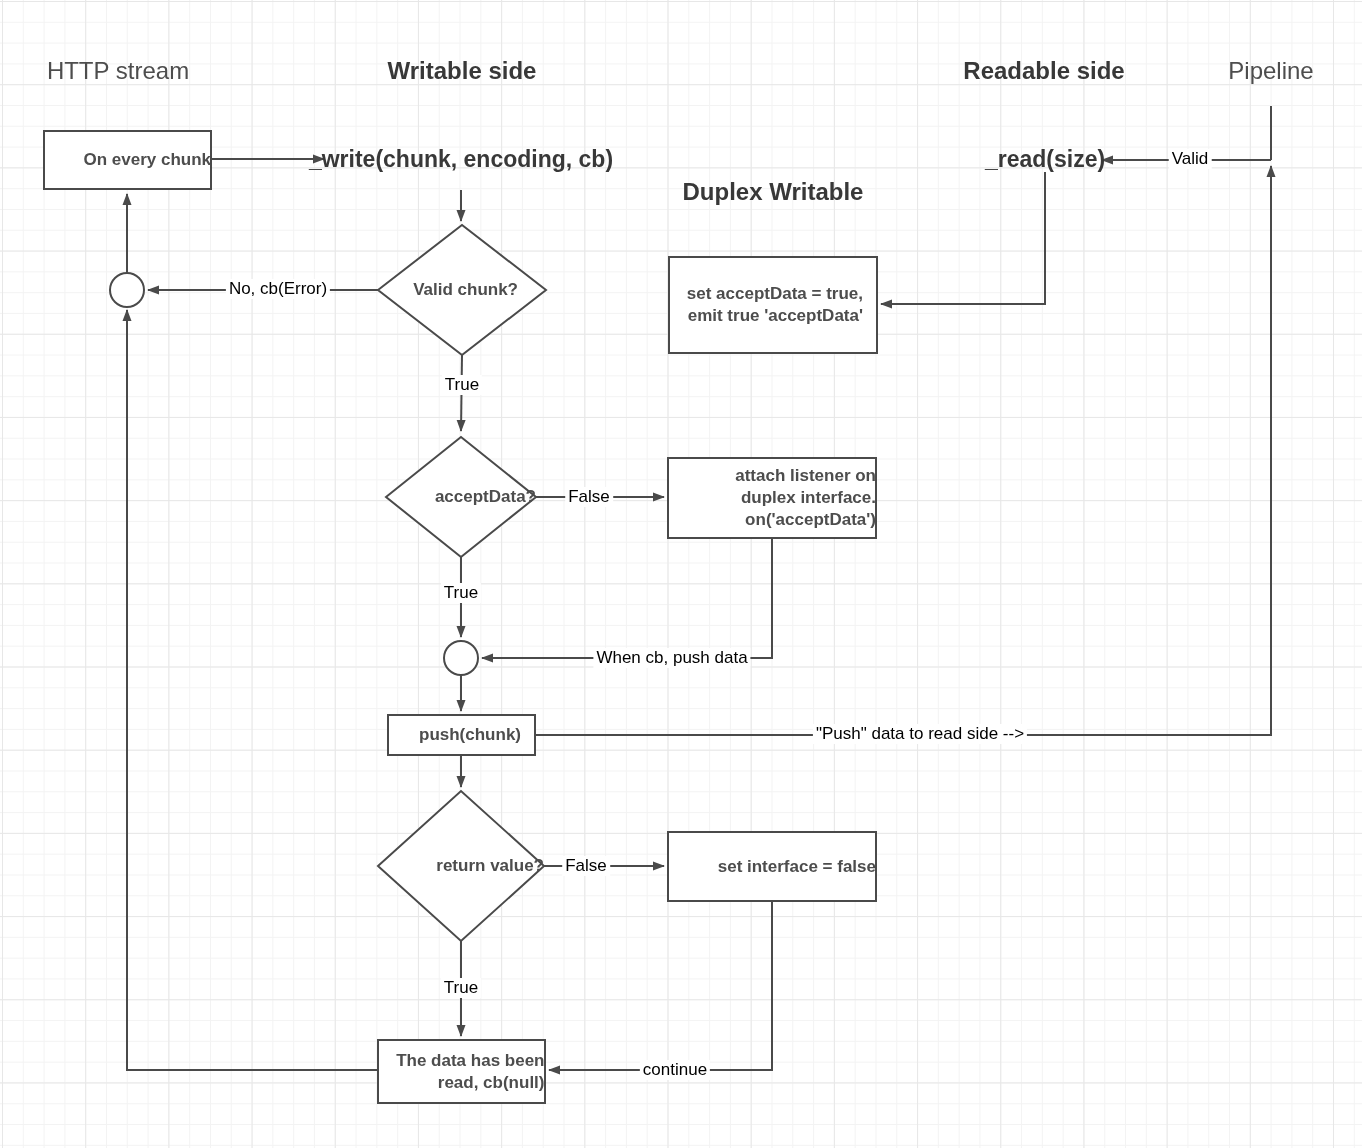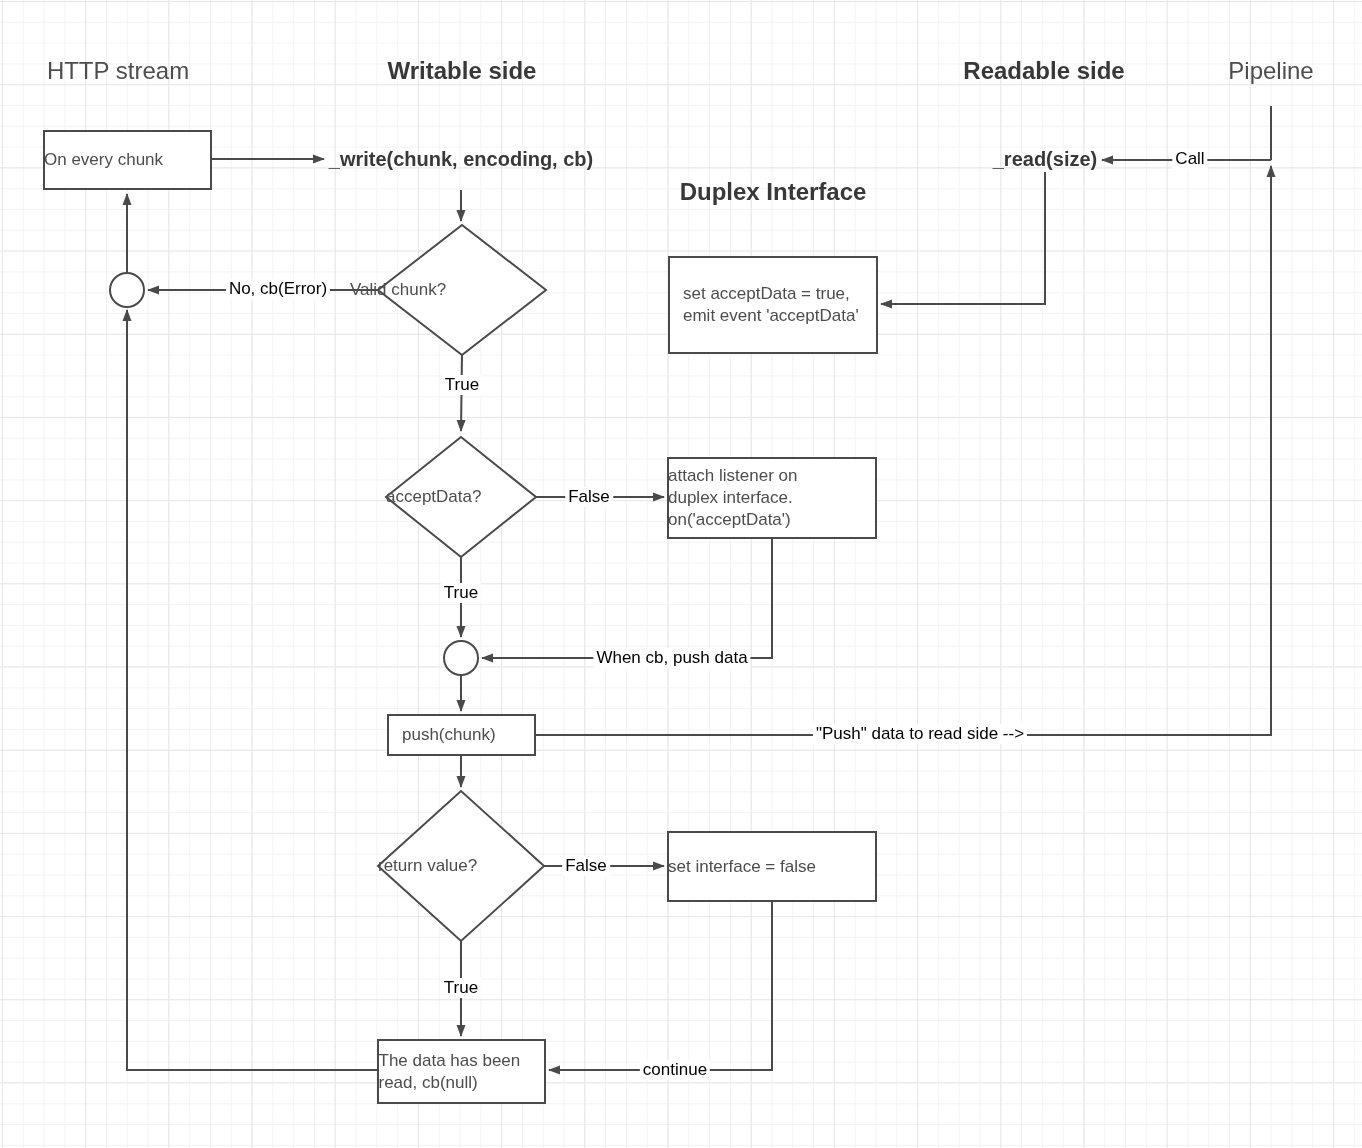--- a/index.html
+++ b/index.html
@@ -16,26 +16,27 @@
     background-size:83.2px 83.2px,83.2px 83.2px,20.8px 20.8px,20.8px 20.8px;
     background-position:2px 1px,2px 1px,2px 1px,2px 1px;
     font-family:"Liberation Sans",sans-serif;
   }
   #diagram-svg{position:absolute;left:0;top:0;width:1362px;height:1148px;}
   .edge{fill:none;stroke:#4a4a4a;stroke-width:2;}
   .node{fill:#ffffff;stroke:#4a4a4a;stroke-width:2;}
   .txt{position:absolute;transform:translate(-50%,-50%);white-space:nowrap;}
   .header{font-size:24px;color:#4d4d4d;}
   .header-bold{font-size:24px;font-weight:bold;color:#383838;text-align:right;}
-  .method{font-size:20px;font-weight:bold;color:#383838;}
+  .method{font-size:23px;font-weight:bold;color:#383838;}
   .node-label{
     position:absolute;transform:translate(-50%,-50%);
-    display:flex;flex-direction:column;align-items:flex-start;justify-content:center;
+    display:flex;flex-direction:column;align-items:flex-end;justify-content:center;
     text-align:center;color:#4d4d4d;font-size:17px;line-height:22px;
     pointer-events:none;
+    font-weight:bold;
   }
   .edge-label{
     position:absolute;transform:translate(-50%,-50%);
     background:#ffffff;padding:0 3px;
     font-size:17px;color:#000000;white-space:nowrap;
   }
 </style>
 </head>
 <body>
 
@@ -74,35 +75,35 @@
       <rect x="388" y="715" width="147" height="40" class="node"></rect>
       <polygon points="378,866 461,791 544,866 461,941" class="node"></polygon>
       <rect x="668" y="832" width="208" height="69" class="node"></rect>
       <rect x="378" y="1040" width="167" height="63" class="node"></rect>
     </svg>
 
   <div class="txt header" style="left:118px;top:71px">HTTP stream</div>
   <div class="txt header-bold" style="left:462px;top:71px">Writable side</div>
   <div class="txt header-bold" style="left:1044px;top:71px">Readable side</div>
   <div class="txt header" style="left:1271px;top:71px">Pipeline</div>
-  <div class="txt header-bold" style="left:773px;top:192px">Duplex Interface</div>
+  <div class="txt header-bold" style="left:773px;top:192px">Duplex Writable</div>
   <div class="txt method" style="left:461px;top:159px">_write(chunk, encoding, cb)</div>
   <div class="txt method" style="left:1045px;top:159px">_read(size)</div>
 <div class="node-label" style="left: 127.5px; top: 160px; width: 167px;">
       <div>On every chunk</div>
     </div>
     <div class="node-label" style="left: 434px; top: 290px; width: 168px;">
       <div>Valid chunk?</div>
     </div>
     <div class="node-label" style="left: 461px; top: 497px; width: 150px;">
       <div>acceptData?</div>
     </div>
     <div class="node-label" style="left: 773px; top: 305px; width: 180px;">
       <div>set acceptData = true,</div>
-      <div>emit event 'acceptData'</div>
+      <div>emit true 'acceptData'</div>
     </div>
     <div class="node-label" style="left: 772px; top: 498px; width: 208px;">
       <div>attach listener on</div>
       <div>duplex interface.</div>
       <div>on('acceptData')</div>
     </div>
     <div class="node-label" style="left: 461.5px; top: 735px; width: 119px;">
       <div>push(chunk)</div>
     </div>
     <div class="node-label" style="left: 461px; top: 866px; width: 166px;">
@@ -114,17 +115,17 @@
     <div class="node-label" style="left: 461.5px; top: 1071.5px; width: 166px;">
       <div>The data has been</div>
       <div>read, cb(null)</div>
     </div>
     <div class="edge-label" style="left: 278px; top: 289px;">No, cb(Error)</div>
     <div class="edge-label" style="left: 462px; top: 385px;">True</div>
     <div class="edge-label" style="left: 589px; top: 497px;">False</div>
     <div class="edge-label" style="left: 461px; top: 593px;">True</div>
     <div class="edge-label" style="left: 672px; top: 658px;">When cb, push data</div>
     <div class="edge-label" style="left: 920px; top: 734px;">"Push" data to read side --&gt;</div>
-    <div class="edge-label" style="left: 1190px; top: 159px;">Call</div>
+    <div class="edge-label" style="left: 1190px; top: 159px;">Valid</div>
     <div class="edge-label" style="left: 586px; top: 866px;">False</div>
     <div class="edge-label" style="left: 461px; top: 988px;">True</div>
     <div class="edge-label" style="left: 675px; top: 1070px;">continue</div>
   </div>
 
 </body></html>

